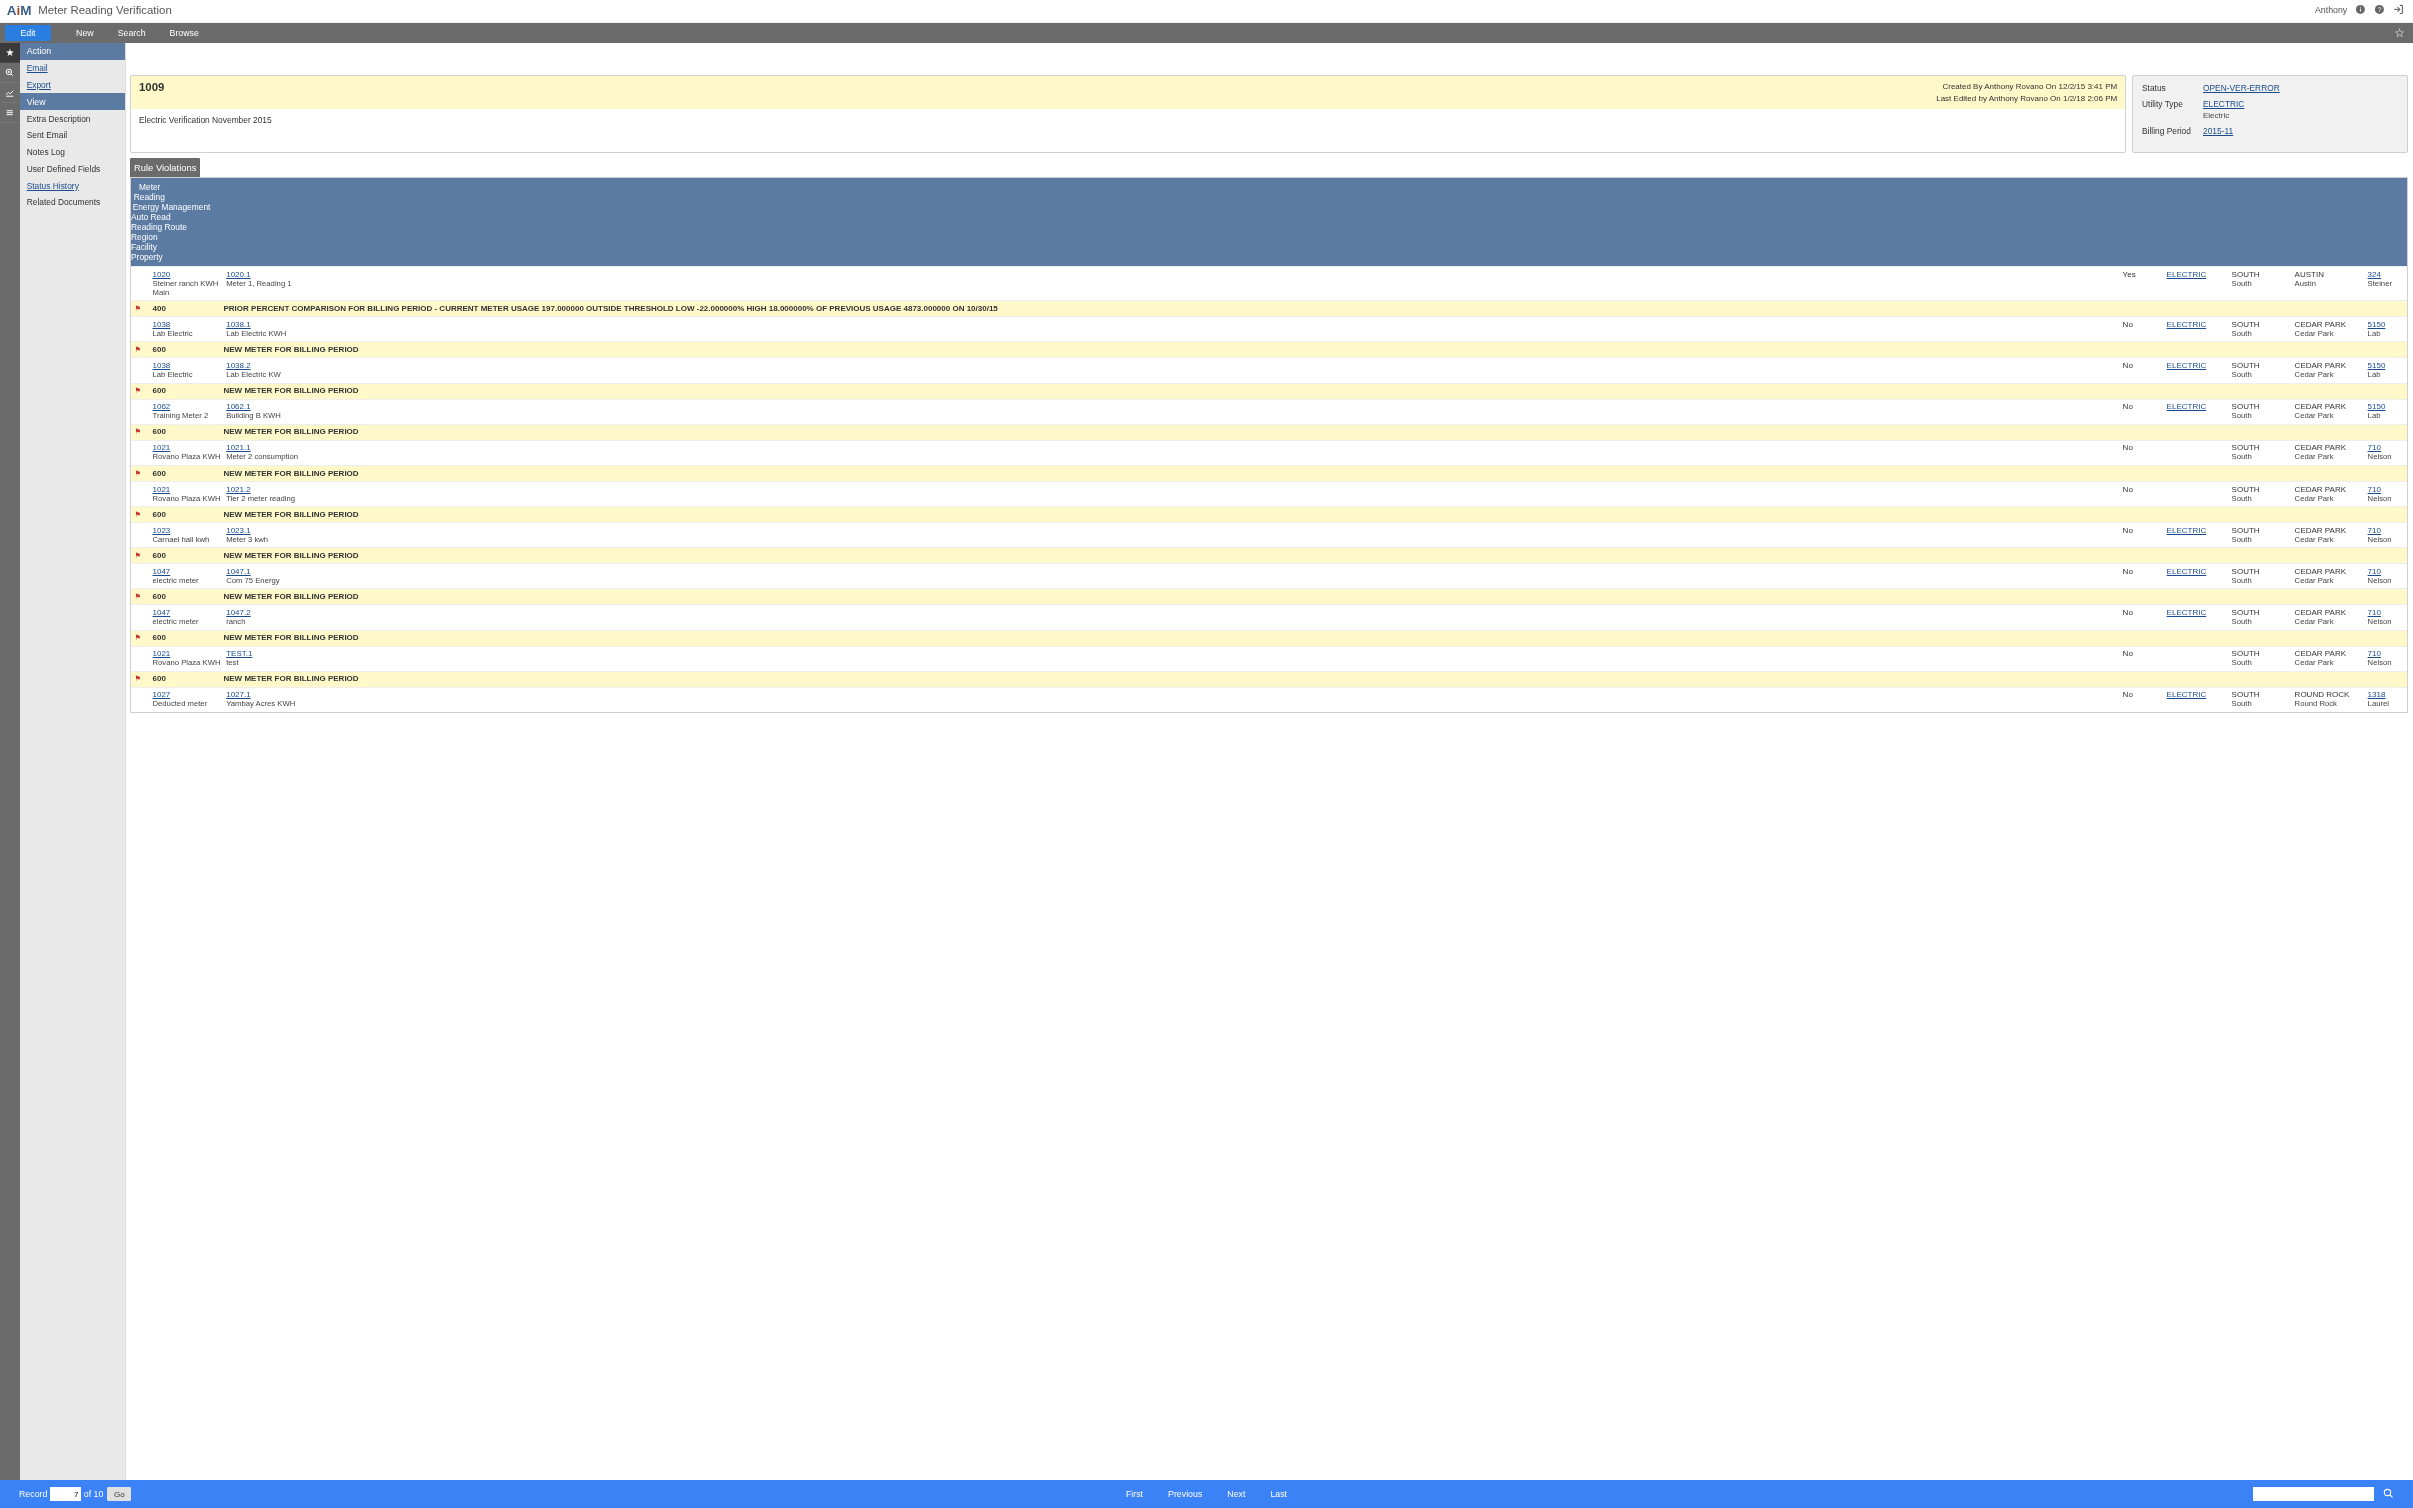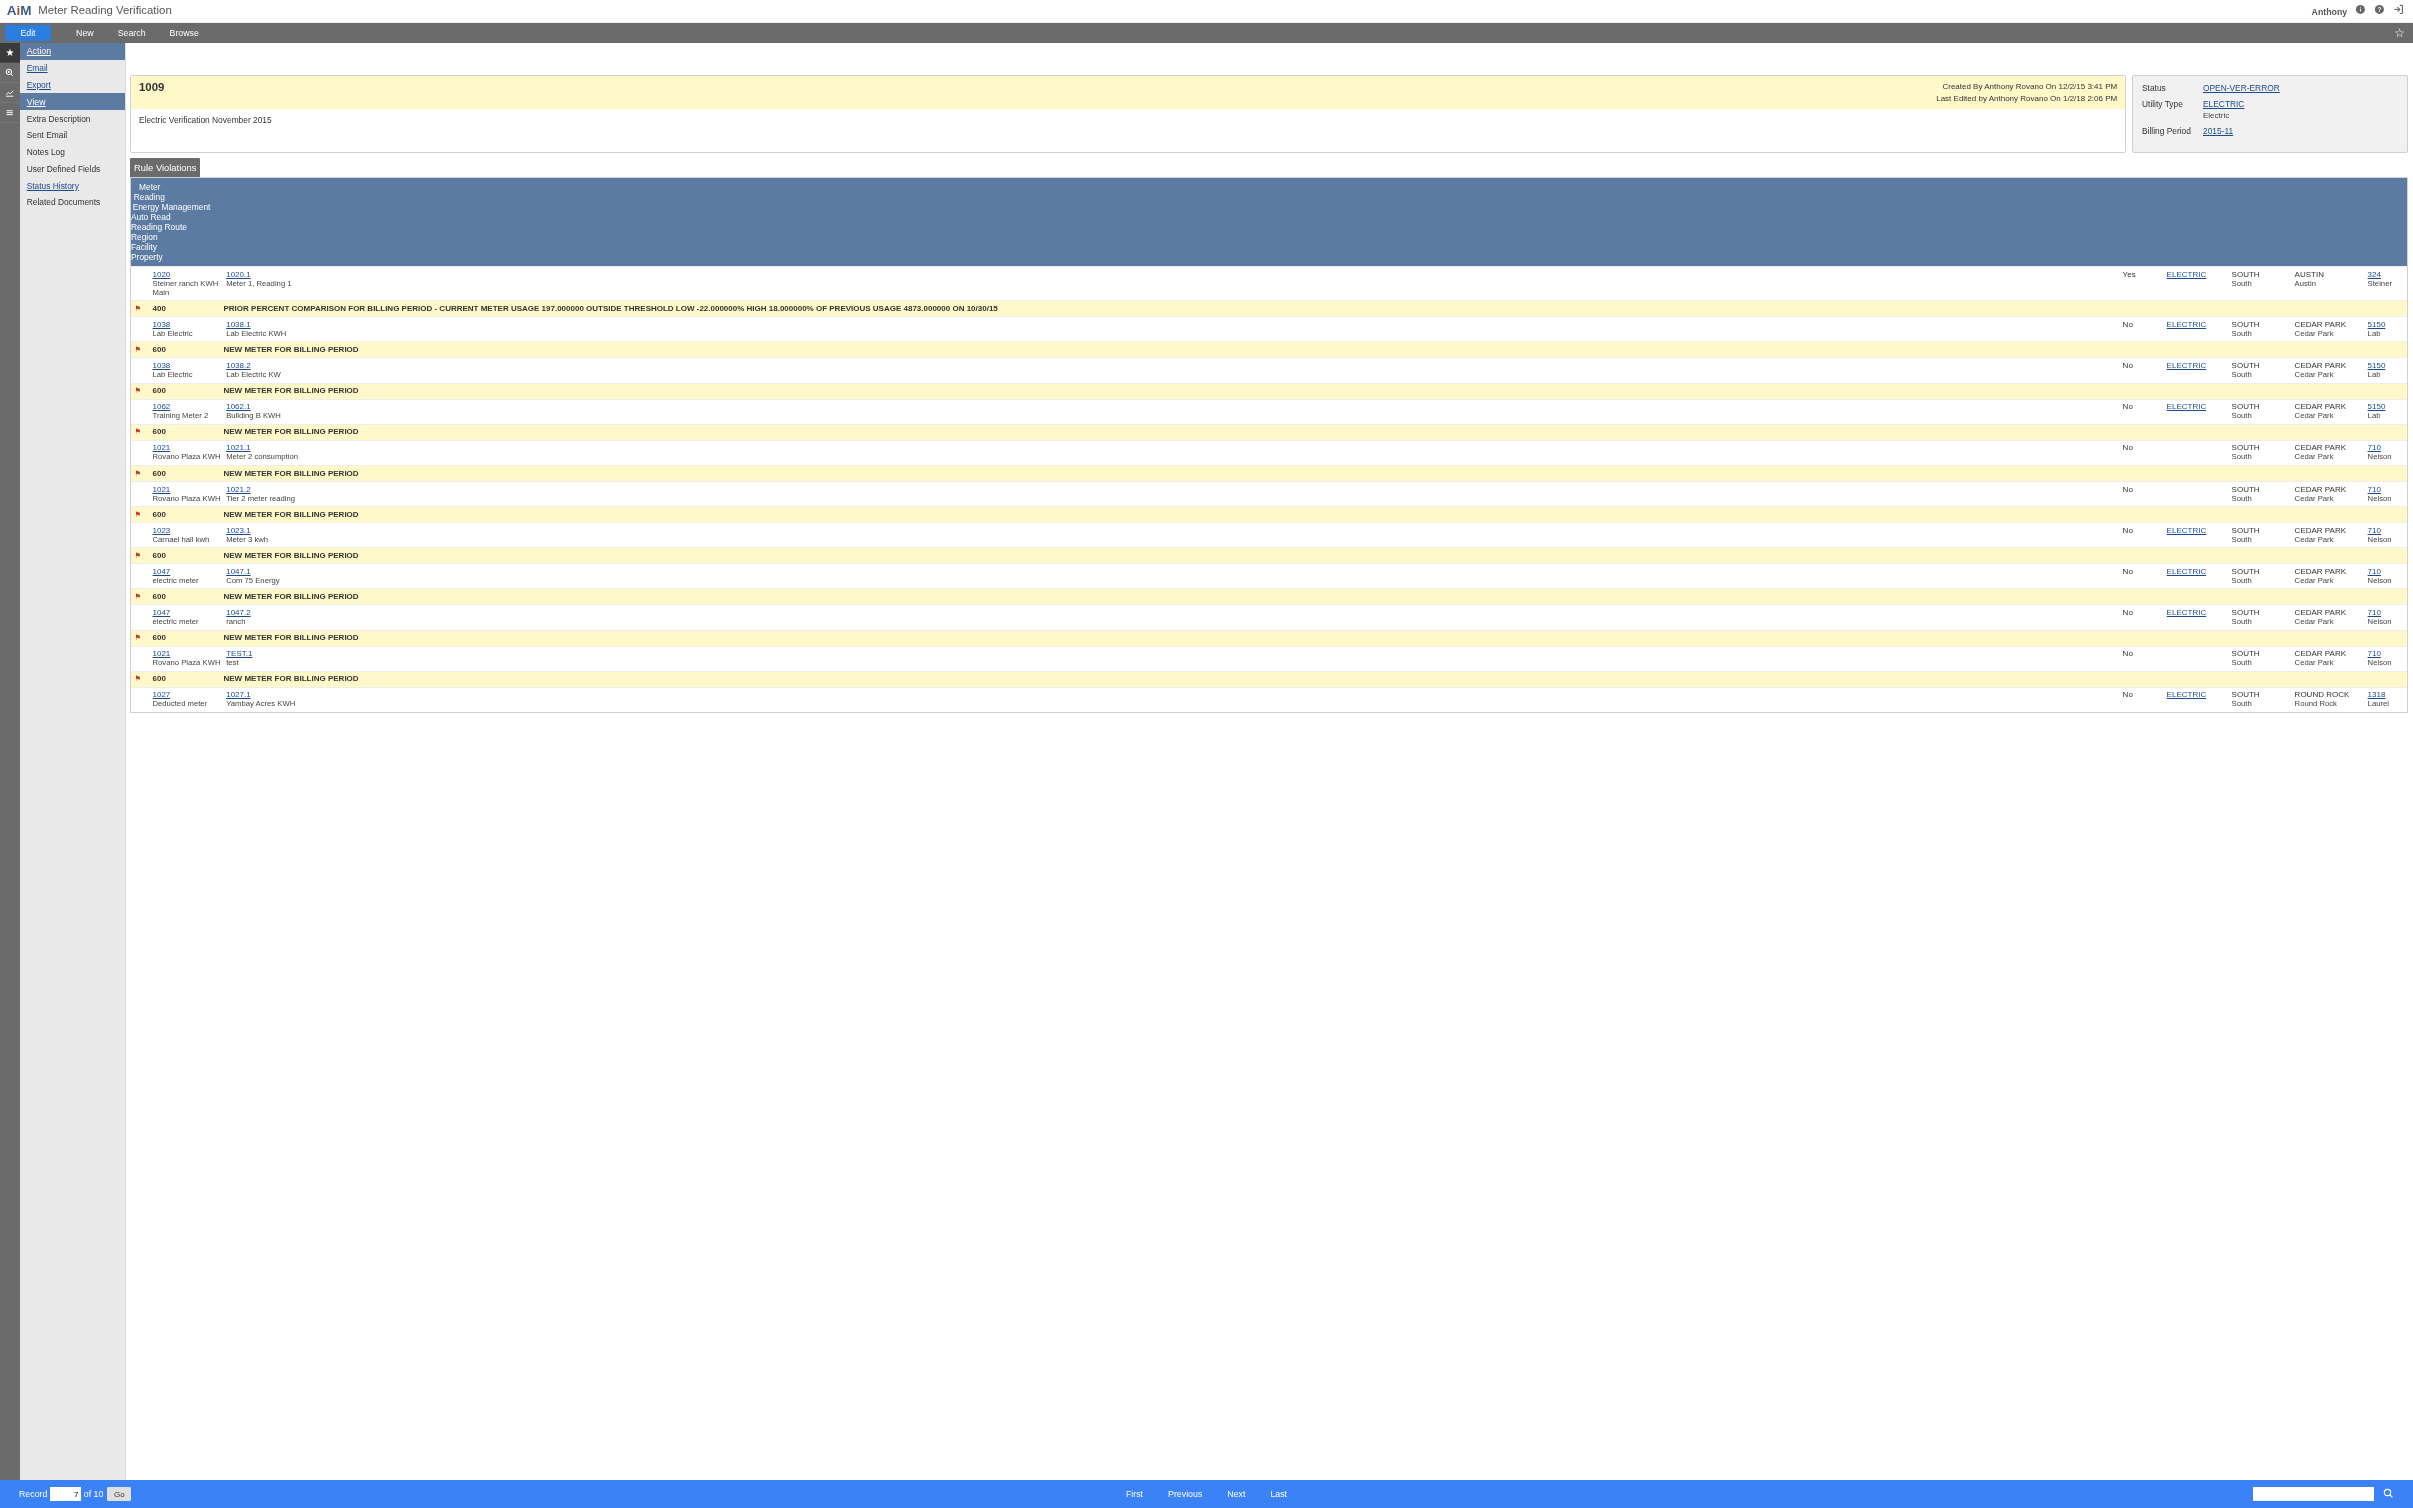--- a/index.html
+++ b/index.html
@@ -28,24 +28,23 @@
   }
   .app-logo .i { color: #a84b2a; }
   .page-title {
     font-size: 11.4px;
     color: #555;
     font-weight: 400;
   }
   .header-right {
     margin-left: auto;
     display: flex;
-    align-items: flex-end;
+    align-items: center;
     gap: 8px;
     color: #555;
-    font-weight: bold;
   }
   .header-right .icon { font-size: 12px; color: #666; cursor: pointer; }
 
   
   .toolbar {
     background: #6b6b6b;
     height: 20px;
     display: flex;
     align-items: center;
     padding-left: 5.4px;
@@ -106,21 +105,20 @@
     background: #e9e9e9;
     border-right: 0.7px solid #ddd;
     display: flex;
     flex-direction: column;
   }
   .side-section-header {
     background: #5b7ba3;
     color: #fff;
     font-size: 8.8px;
     padding: 3.4px 6.7px;
-    text-decoration: underline;
   }
   .side-item {
     padding: 3.4px 6.7px;
     font-size: 8.4px;
     cursor: pointer;
   }
   .side-item.link { color: #1a4b8c; text-decoration: underline; }
 
   
   .content {

